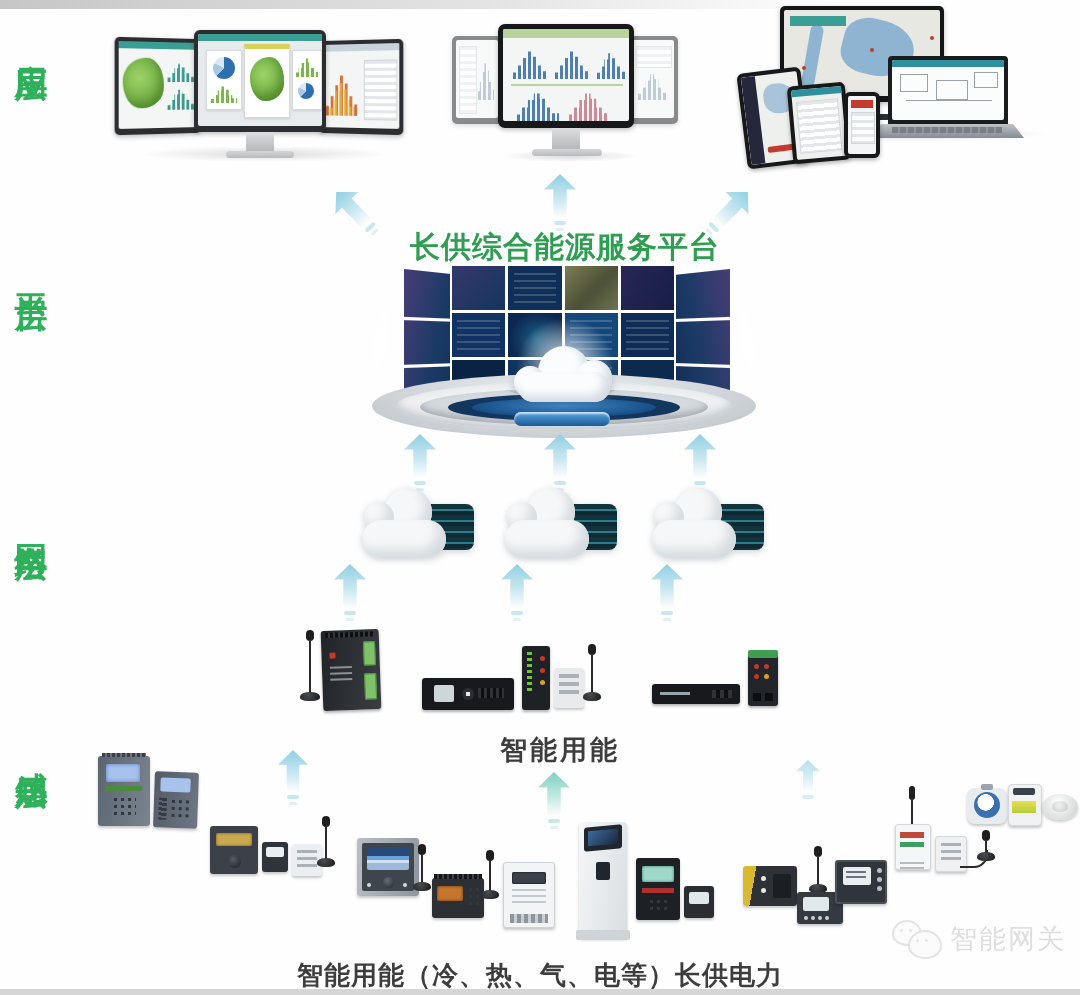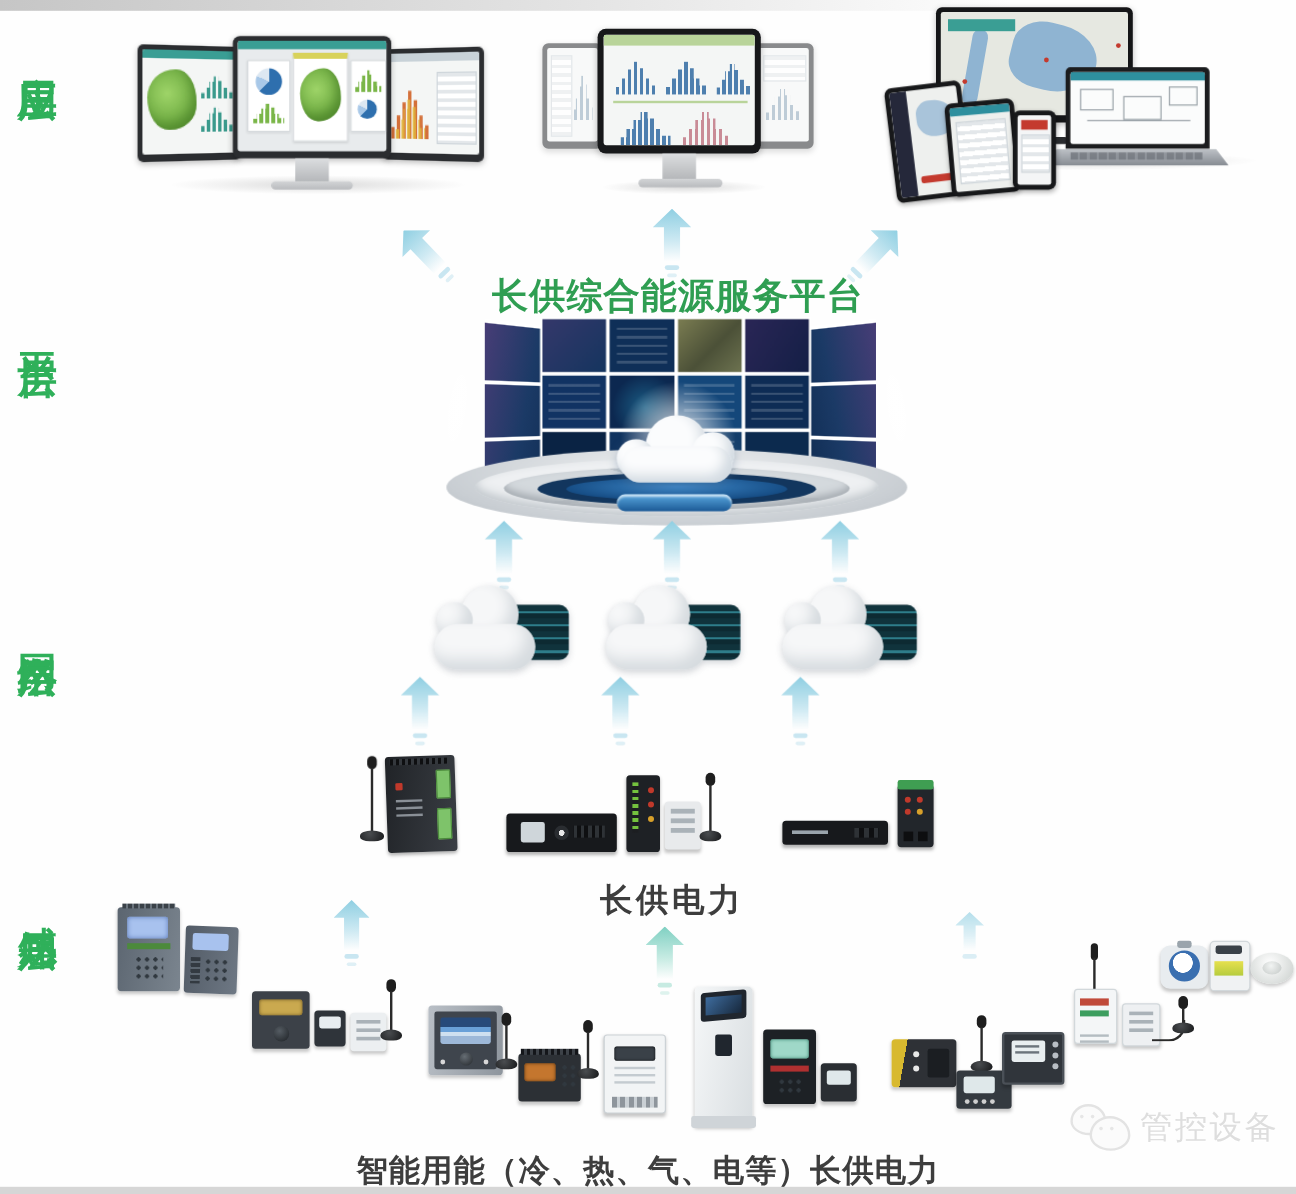--- a/index.html
+++ b/index.html
@@ -389,21 +389,21 @@
       <div style="position:absolute;left:8px;top:8px;width:30px;height:3px;background:#9aa4ac"></div>
       <div style="position:absolute;right:8px;top:6px;width:20px;height:8px;background:repeating-linear-gradient(90deg,#2e3236 0 4px,#0e0f11 4px 8px)"></div>
     </div>
     <div class="gwbox" style="left:748px;top:654px;width:30px;height:52px;background:#22262b">
       <div style="position:absolute;left:0;top:-4px;width:30px;height:8px;border-radius:2px;background:#3f9e52"></div>
       <div style="position:absolute;left:6px;top:10px;width:5px;height:5px;border-radius:50%;background:#c0392b;box-shadow:10px 0 0 #c0392b,0 10px 0 #c0392b,10px 10px 0 #d8a02a"></div>
       <div style="position:absolute;left:5px;bottom:5px;width:8px;height:8px;background:#0d0e10;box-shadow:12px 0 0 #0d0e10"></div>
     </div>
   </div>
 
-  <div class="gw-label">长供电力</div>
+  <div class="gw-label">智能用能</div>
 
   <div class="arrw" style="left:278px;top:750px">
     <div class="arr" style="width:30px;height:42px"></div>
     <div class="d1"></div>
     <div class="d2"></div>
   </div>
   <div class="arrw teal" style="left:538px;top:772px">
     <div class="arr"></div>
     <div class="d1"></div>
     <div class="d2"></div>
@@ -534,17 +534,17 @@
     </div>
   </div>
 
   <div class="caption">智能用能（冷、热、气、电等）长供电力</div>
 
   <div class="watermark">
     <div class="wm-icon">
       <div class="wm-b1"></div>
       <div class="wm-b2"></div>
     </div>
-    <div class="wm-text">管控设备</div>
+    <div class="wm-text">智能网关</div>
   </div>
 
   <div class="edge-bottom"></div>
 </div>
 
 </body></html>

